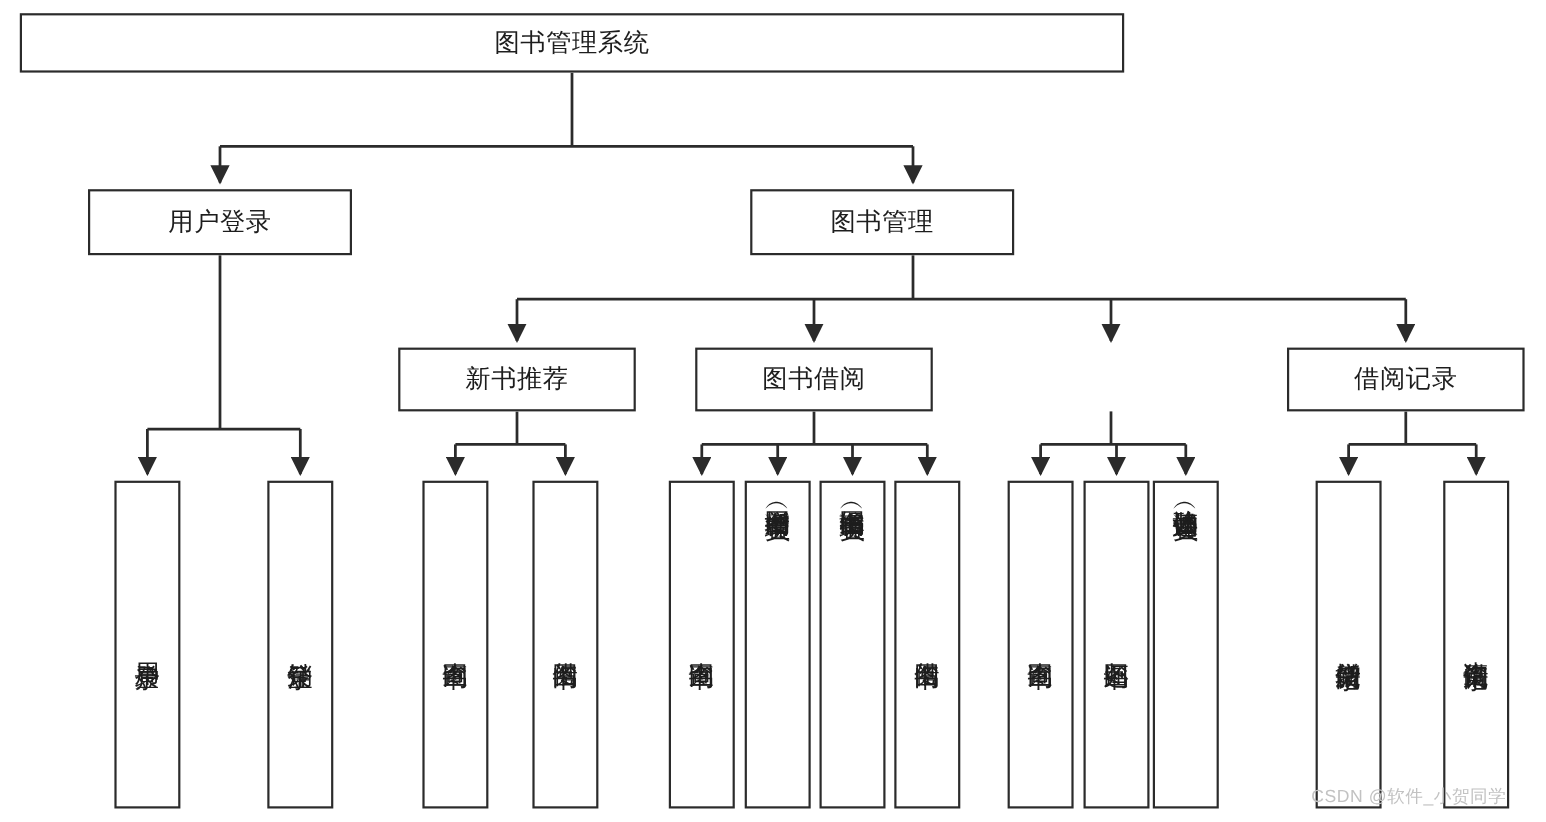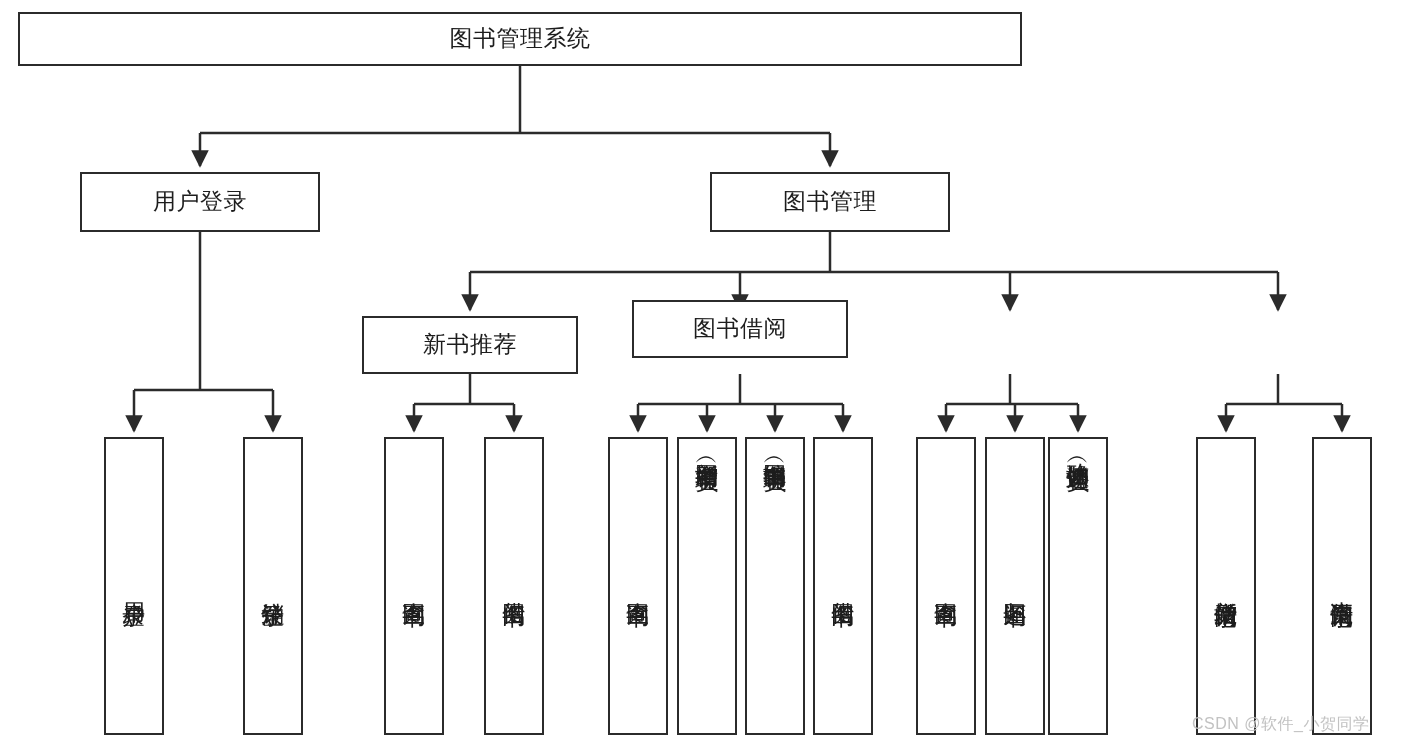--- a/index.html
+++ b/index.html
@@ -121,29 +121,32 @@
     </g>
   </svg>
 
   <div class="node horiz" style="left:18px; top:12px; width:1004px; height:54px;">
     <span class="node-label">图书管理系统</span>
   </div>
 
   <div class="node horiz" style="left:80px; top:172px; width:240px; height:60px;">
     <span class="node-label">用户登录</span>
   </div>
-  <div class="node horiz" style="left:710px; top:172px; width:240px; height:60px;">
+  <div class="node horiz" style="left:682px; top:172px; width:240px; height:60px;">
     <span class="node-label">图书管理</span>
   </div>
 
   <div class="node horiz" style="left:362px; top:316px; width:216px; height:58px;">
     <span class="node-label">新书推荐</span>
   </div>
-  <div class="node horiz" style="left:632px; top:300px; width:216px; height:58px;">
+  <div class="node horiz" style="left:632px; top:316px; width:216px; height:58px;">
     <span class="node-label">图书借阅</span>
+  </div>
+  <div class="node horiz" style="left:1170px; top:316px; width:216px; height:58px;">
+    <span class="node-label">借阅记录</span>
   </div>
 
   <div class="node vert" style="left:104px; top:437px; width:60px; height:298px;">
     <span class="node-label">用户登录</span>
   </div>
   <div class="node vert" style="left:243px; top:437px; width:60px; height:298px;">
     <span class="node-label">注销登录</span>
   </div>
 
   <div class="node vert" style="left:384px; top:437px; width:60px; height:298px;">

